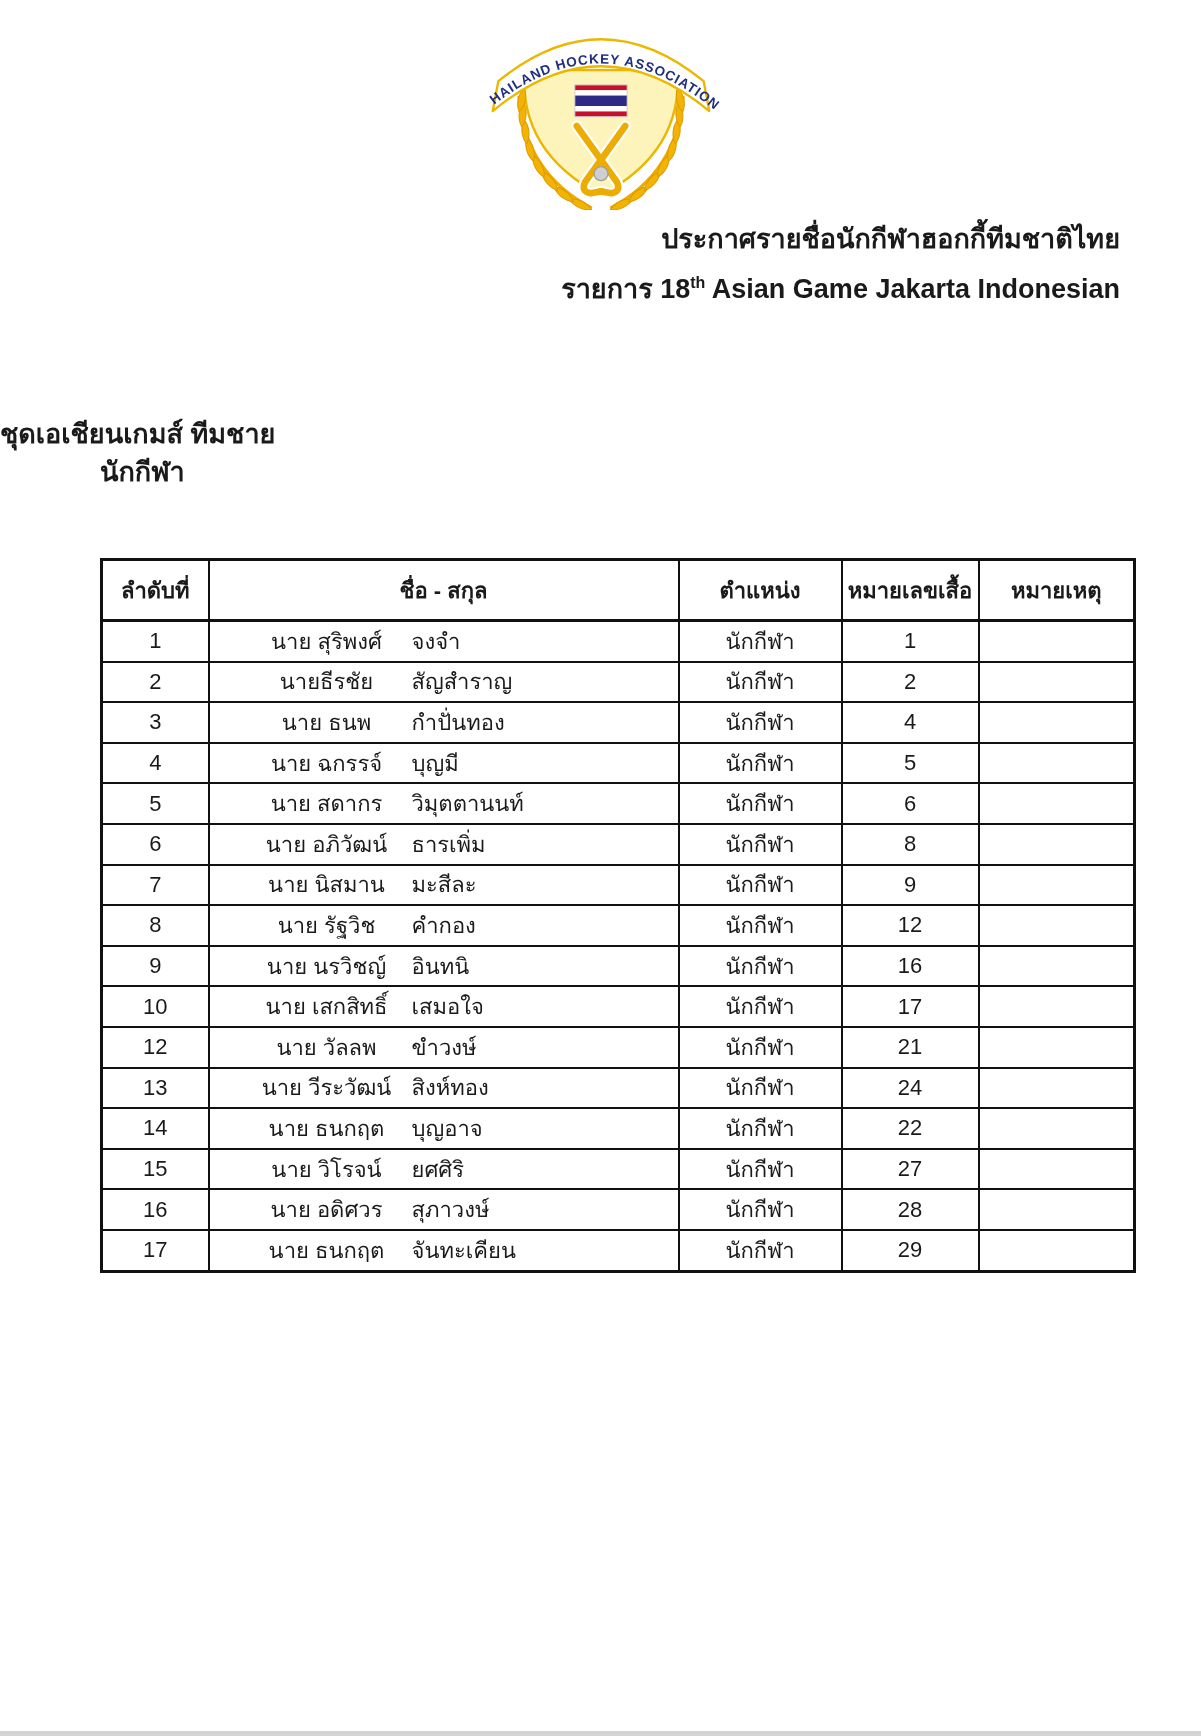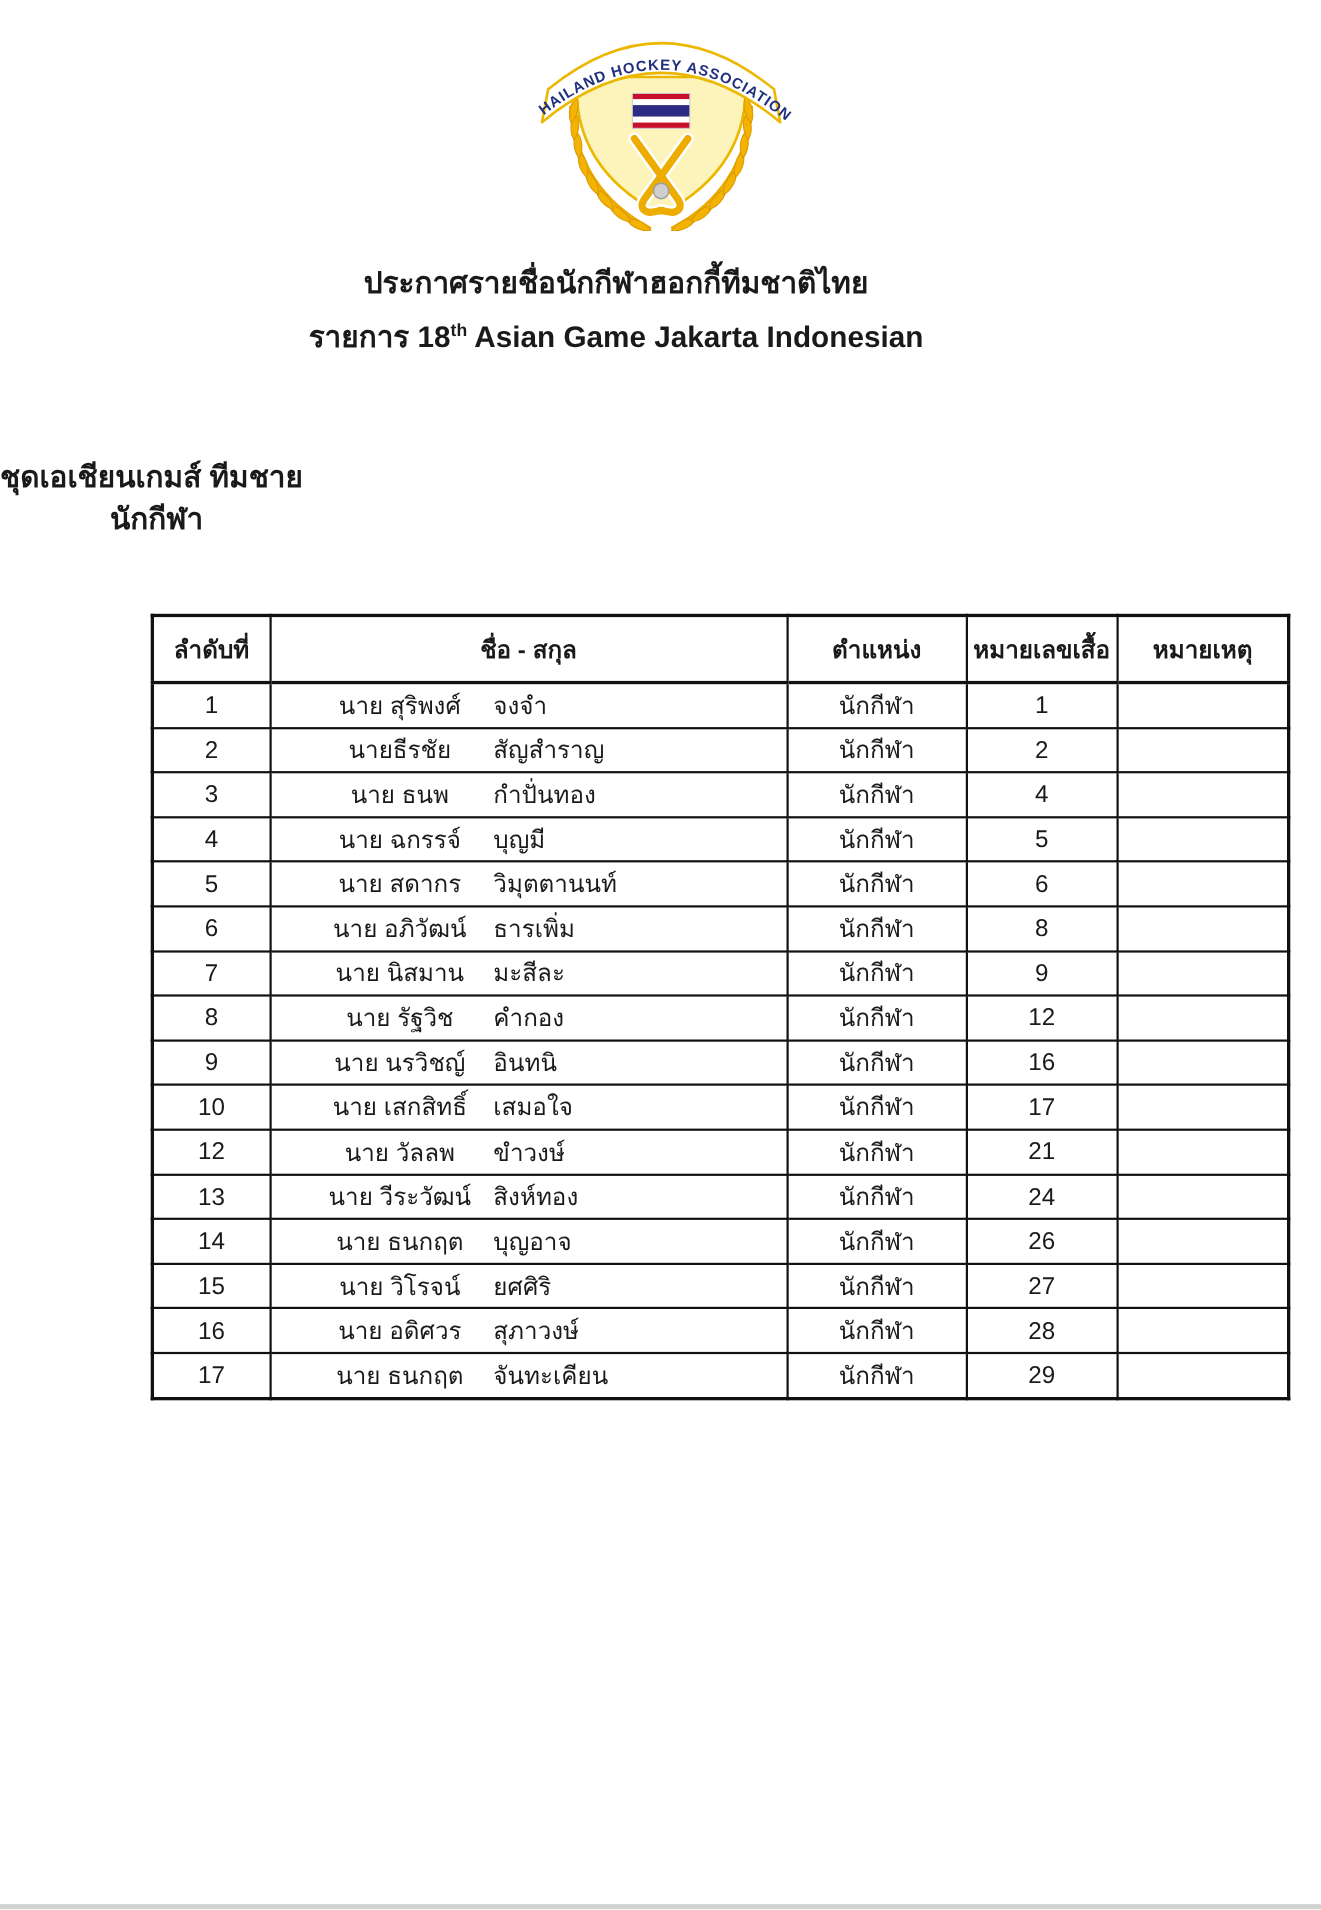--- a/index.html
+++ b/index.html
@@ -9,21 +9,21 @@
     background:#ffffff;
     font-family:"Liberation Sans", sans-serif;
     color:#1a1a1a;
     overflow:hidden;
   }
   
   .logo{position:absolute;left:461px;top:14px;width:280px;height:196px;}
   
   .title-block{
     position:absolute;left:0;top:218px;width:1120px;
-    text-align:center;font-size:27px;line-height:43px;font-weight:600;margin-top:18px;
+    text-align:right;font-size:27px;line-height:43px;font-weight:600;
   }
   .title-block .eng sup{font-size:16px;font-weight:600;}
   .subtitle{
     position:absolute;left:0;top:412px;width:1120px;
     text-align:left;font-size:27px;font-weight:600;
   }
   .section-label{
     position:absolute;left:100px;top:450px;
     font-size:27px;font-weight:600;
   }
@@ -42,21 +42,21 @@
     border:2px solid #111;
     padding:0;
     height:38.6px;
     text-align:center;
     vertical-align:middle;
     font-weight:400;
     overflow:hidden;
     white-space:nowrap;
   }
   table.roster th{height:58px;font-weight:600;border-bottom:3px solid #111;}
-  table.roster{border:3px solid #111;margin-left:37px;}
+  table.roster{border:3px solid #111;}
   td.name-cell{text-align:left;}
   .name-wrap{display:flex;align-items:center;padding-left:32px;}
   .name-wrap .fname{flex:0 0 170px;}
   
   .bottom-bar{
     position:absolute;left:0;top:1731px;width:1201px;height:5px;
     background:#d3d3d3;
   }
 </style>
 </head>
@@ -307,21 +307,21 @@
 
         <tr>
           <td>14</td>
           <td class="name-cell">
             <span class="name-wrap">
               <span class="fname">นาย ธนกฤต</span>
               <span class="lname">บุญอาจ</span>
             </span>
           </td>
           <td>นักกีฬา</td>
-          <td>26</td>
+          <td>22</td>
           <td></td>
         </tr>
 
         <tr>
           <td>15</td>
           <td class="name-cell">
             <span class="name-wrap">
               <span class="fname">นาย วิโรจน์</span>
               <span class="lname">ยศศิริ</span>
             </span>

